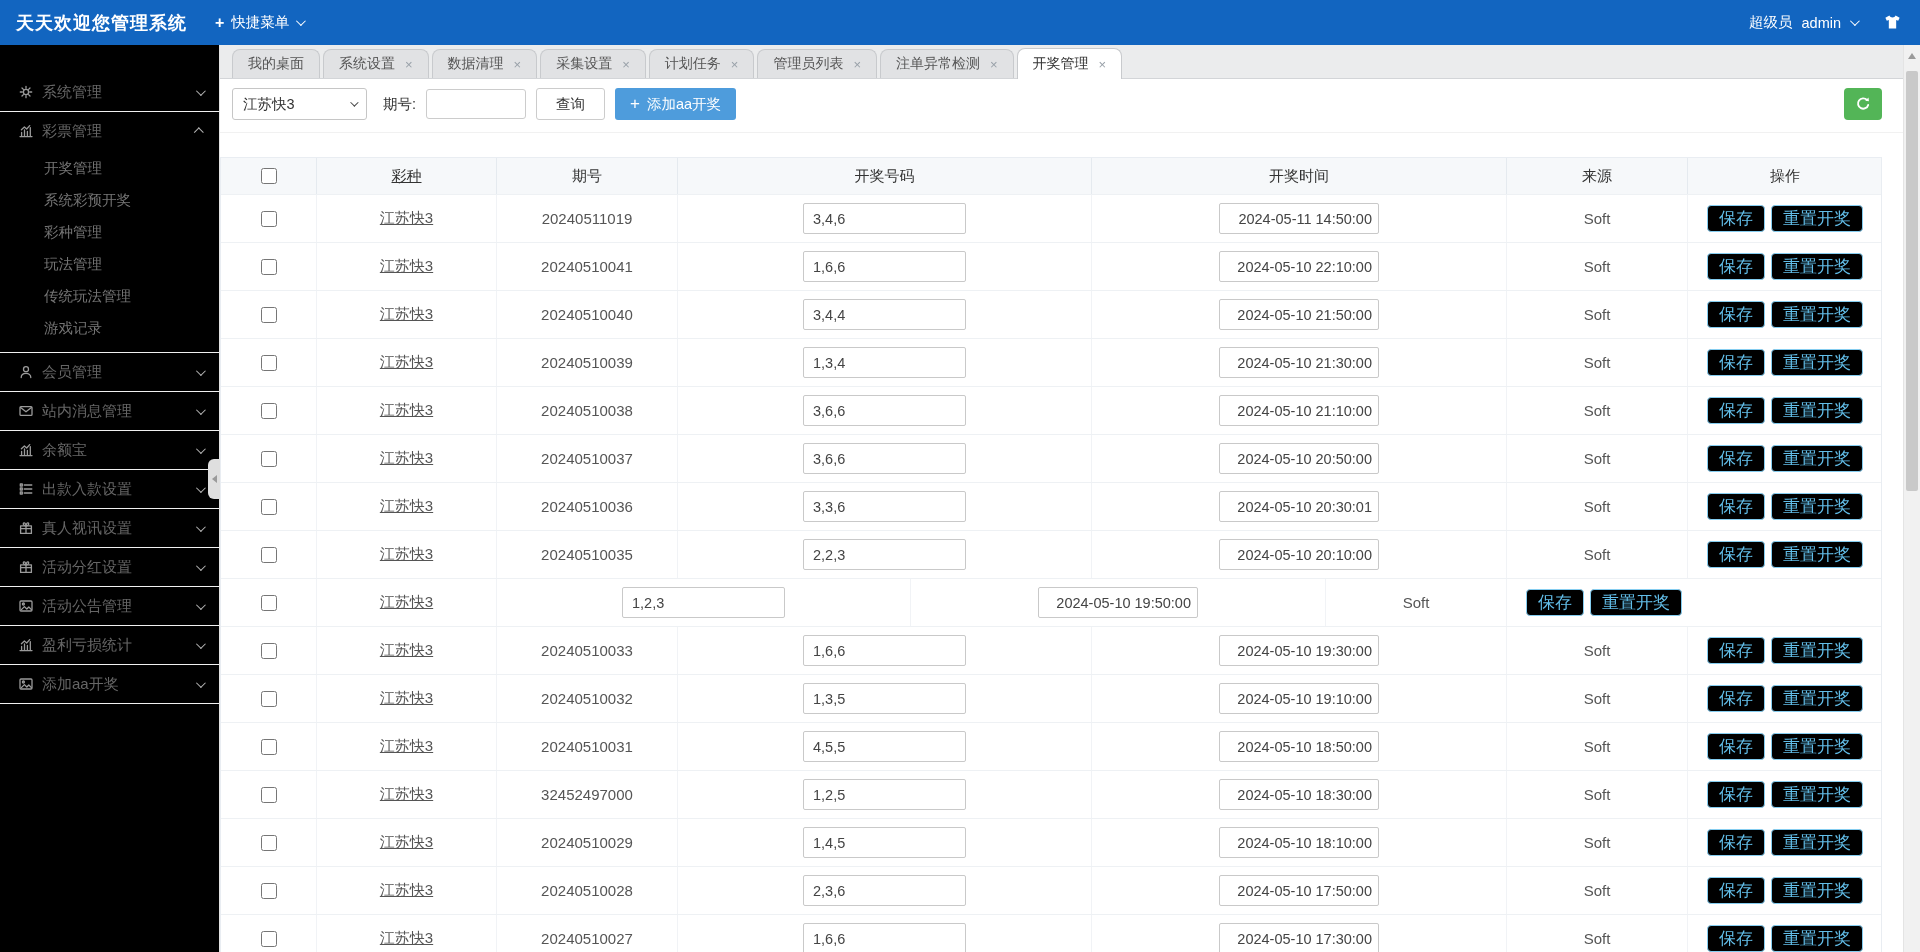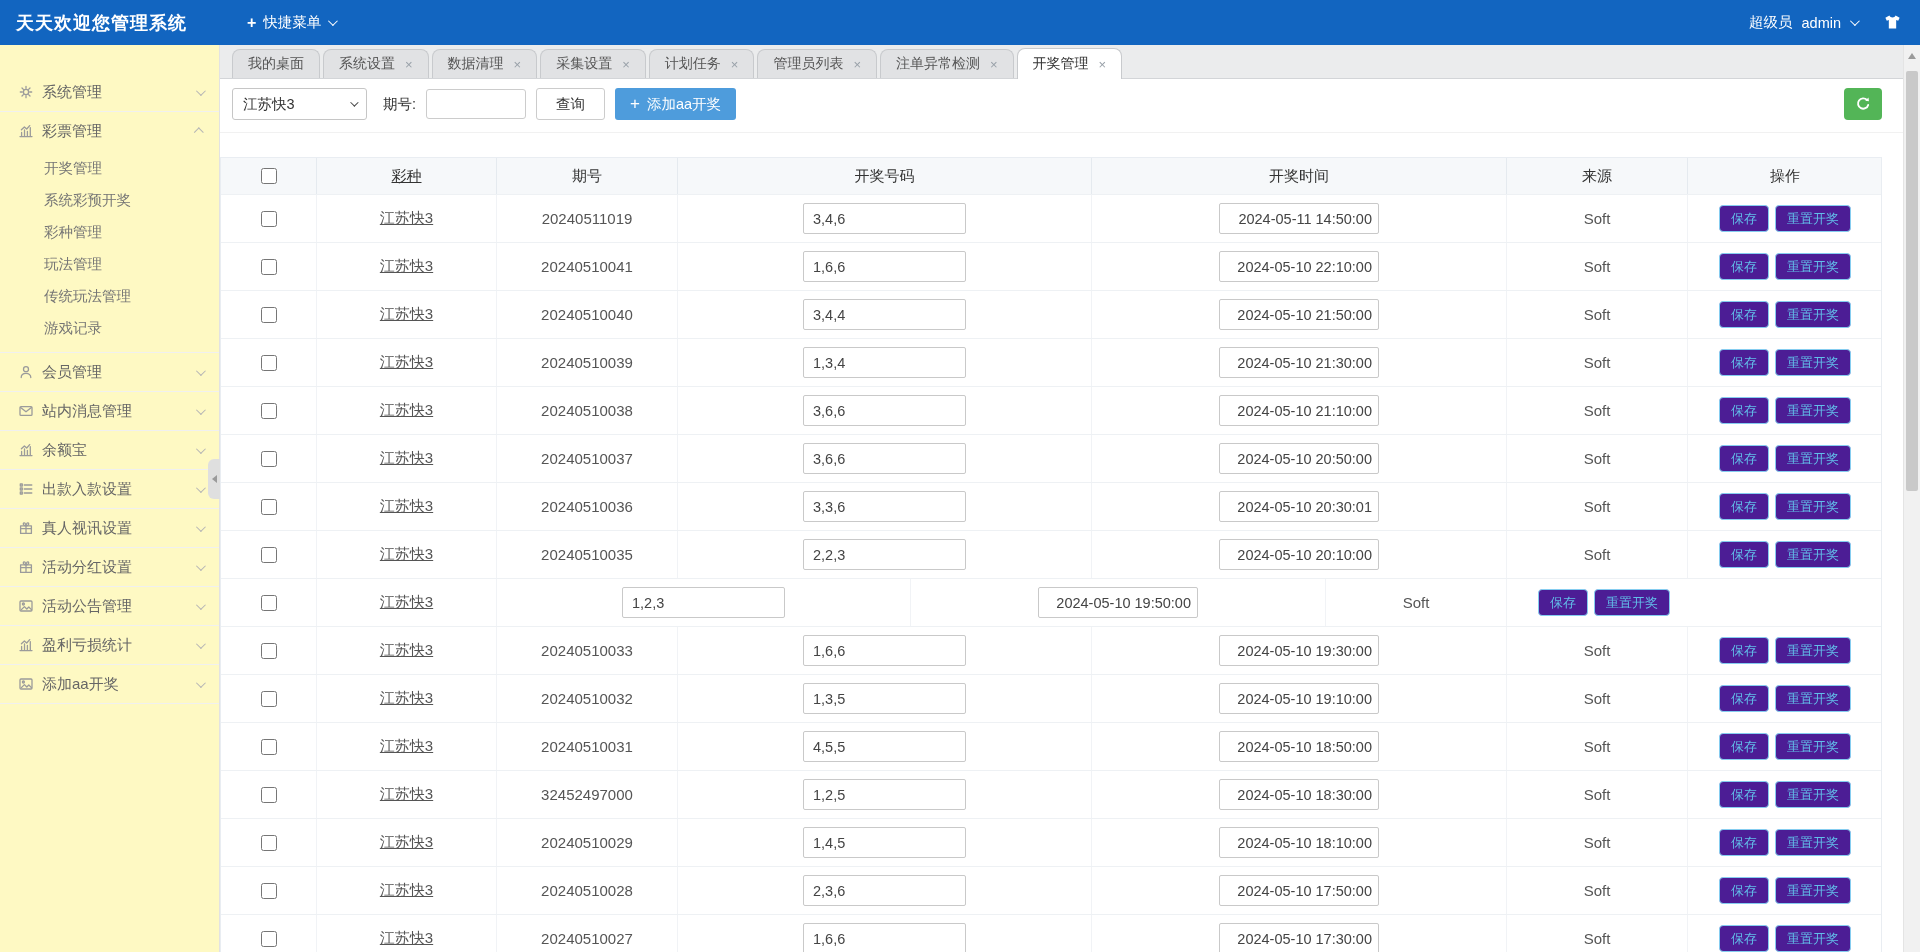--- a/index.html
+++ b/index.html
@@ -3,35 +3,35 @@
 <meta charset="utf-8">
 <style>
   * { margin:0; padding:0; box-sizing:border-box; }
   html,body { width:1920px; height:952px; overflow:hidden; background:#fff;
     font-family:"Liberation Sans","DejaVu Sans",sans-serif; }
   .page { position:relative; width:1920px; height:952px; }
 
   
   .navbar { height:45px; background:#1265C0; color:#fff; display:flex; align-items:center;
     padding:0 18px 0 16px; justify-content:space-between; }
-  .nav-left { display:flex; align-items:center; gap:60px; }
+  .nav-left { display:flex; align-items:center; gap:28px; }
   .brand { font-size:18px; font-weight:bold; letter-spacing:1px; }
   .quickmenu { display:flex; align-items:center; gap:7px; font-size:14.5px; cursor:pointer; }
   .plus-glyph { font-size:16px; font-weight:bold; }
   .chev { width:7px; height:7px; border-right:1.6px solid currentColor; border-bottom:1.6px solid currentColor;
     display:inline-block; transform:rotate(45deg) translateY(-2px); }
   .chev.up { transform:rotate(225deg) translateY(-1px); }
   .nav-right { display:flex; align-items:center; gap:26px; font-size:14.5px; }
   .usermenu { display:flex; align-items:center; gap:9px; cursor:pointer; }
 
   
   .body-wrap { display:flex; height:907px; }
 
   
-  .sidebar { width:220px; background:#fef9c3; border-right:1px solid #e2e2e2; padding-top:28px;
+  .sidebar { width:220px; background:#000000; border-right:1px solid #e2e2e2; padding-top:28px;
     position:relative; flex:none; }
   .side-group { border-bottom:1px solid #f0f0f0; }
   .side-item { height:38px; display:flex; align-items:center; padding:0 16px 0 18px;
     font-size:15px; color:#666; cursor:pointer; }
   .side-item .s-icon { width:16px; height:16px; margin-right:8px; display:inline-flex; }
   .side-item .chev { margin-left:auto; color:#b5b5b5; }
   .side-sub { padding:2px 0 8px; }
   .side-sub-item { height:32px; line-height:32px; padding-left:44px; font-size:14.5px;
     color:#757575; cursor:pointer; }
   .collapse-handle { position:absolute; right:-1px; top:414px; width:12px; height:40px;
@@ -78,22 +78,22 @@
   .t-row { display:flex; height:48px; background:#fff; border-top:1px solid #eef1f4; }
   .t-row .t-cell { font-size:15px; color:#555; border-right:1px solid #f1f3f6; }
   .t-cell:last-child { border-right:none !important; }
   .c0{width:96px;} .c1{width:180px;text-decoration:underline;} .c2{width:181px;} .c3{width:414px;} .c4{width:415px;}
   .c5{width:181px;} .c6{width:194px;}
   .row-cb { width:16px; height:16px; cursor:pointer; }
   .num-input { width:163px; height:31px; border:1px solid #c9c9c9; border-radius:2px; padding:0 9px;
     font-size:14.5px; color:#444; outline:none; }
   .time-input { width:160px; height:31px; border:1px solid #c9c9c9; border-radius:2px; padding:0 6px;
     font-size:14.5px; color:#444; text-align:right; outline:none; }
-  .btn-save, .btn-reset { background:#4c1d95; border:1px solid #85cdf0; color:#62bee9; border-radius:4px;
-    height:27px; padding:0 11px; font-size:13px; cursor:pointer; margin:0 3px; white-space:nowrap;text-align:right; }
+  .btn-save, .btn-reset { background:#000000; border:1px solid #85cdf0; color:#62bee9; border-radius:4px;
+    height:27px; padding:0 11px; font-size:17px; cursor:pointer; margin:0 3px; white-space:nowrap;text-align:right; }
 
   
   .scrollbar { position:absolute; right:0; top:45px; bottom:0; width:17px; background:#f1f1f1;
     border-left:1px solid #e4e4e4; }
   .sb-arrow { width:0; height:0; border-left:4px solid transparent; border-right:4px solid transparent;
     border-bottom:6px solid #9a9a9a; margin:8px auto 0; }
   .sb-thumb { position:absolute; top:26px; left:2px; width:12px; height:420px; background:#c9c9c9;
     border-radius:2px; cursor:pointer; }
 
   svg { display:block; }

